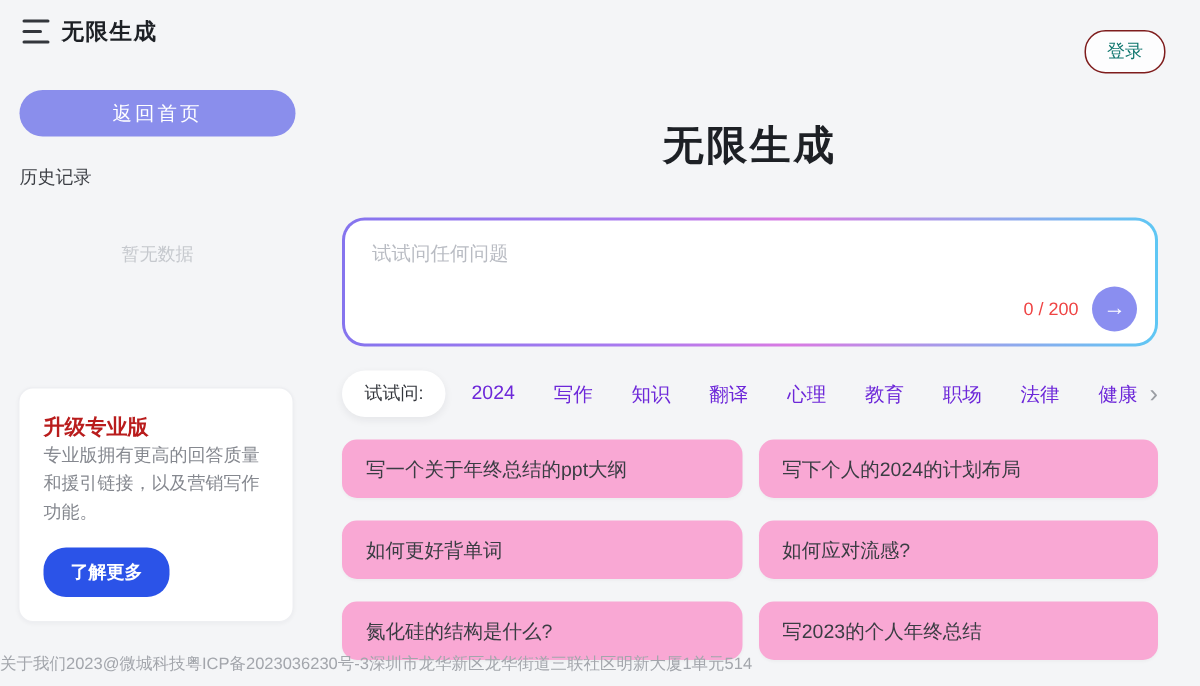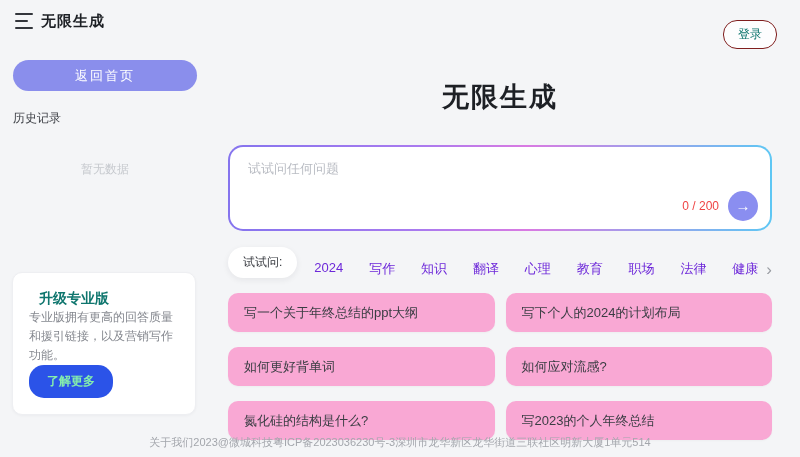--- a/index.html
+++ b/index.html
@@ -42,24 +42,24 @@
     font-size: 13px; letter-spacing: 2px; cursor: pointer; font-family: inherit;
   }
   .history-label { margin-top: 19px; font-size: 12px; color: #3c3f45; }
   .empty-text { margin-top: 34px; text-align: center; font-size: 12px; color: #c6c9ce; }
   .upgrade-card {
     position: absolute; left: 12px; bottom: 42px; width: 184px;
     background: #ffffff; border: 1px solid #eeeff2; border-radius: 10px;
     padding: 17px 16px 16px 16px;
     box-shadow: 0 1px 3px rgba(30,34,40,0.04);
   }
-  .upgrade-title { font-size: 14px; font-weight: bold; color: #0f766e; margin-left: 10px; }
+  .upgrade-title { font-size: 14px; font-weight: bold; color: #b91c1c; }
   .upgrade-desc { font-size: 12px; line-height: 19px; color: #85888f; }
   .upgrade-cta {
-    background: #2b53e8; color: #86efac; border: none;
+    margin-top: 14px; background: #2b53e8; color: #ffffff; border: none;
     border-radius: 15px; padding: 8px 18px; font-size: 12px; font-weight: bold;
     cursor: pointer; font-family: inherit;
   }
 
   
   .main { position: absolute; left: 228px; top: 44px; width: 544px; }
   .hero-title {
     margin-top: 35px; text-align: center;
     font-size: 27px; font-weight: 600; color: #1d2025; letter-spacing: 2px;
   }
@@ -81,21 +81,21 @@
     display: flex; align-items: center; gap: 9px;
   }
   .char-count { font-size: 12px; color: #ef4444; }
   .send-btn {
     width: 30px; height: 30px; border-radius: 50%; border: none;
     background: #8a8ef0; color: #ffffff; font-size: 15px; line-height: 30px;
     text-align: center; cursor: pointer; font-family: inherit; padding: 0;
   }
 
   
-  .tags-row { margin-top: 16px; display: flex; align-items: flex-end; }
+  .tags-row { margin-top: 16px; display: flex; align-items: center; }
   .tag-pill {
     background: #ffffff; border-radius: 16px; padding: 7px 15px;
     font-size: 12px; color: #33363c; box-shadow: 0 2px 6px rgba(30,34,40,0.07);
     cursor: pointer; white-space: nowrap;
   }
   .tag-list { flex: 1; display: flex; justify-content: space-between; margin-left: 17px; }
   .tag-item { font-size: 13px; color: #6d28d9; cursor: pointer; white-space: nowrap; }
   .tag-more { margin-left: 8px; font-size: 17px; color: #9a9da3; cursor: pointer; line-height: 1; }
 
   
@@ -107,21 +107,21 @@
     background: #f9a8d4; border-radius: 10px; height: 39px;
     display: flex; align-items: center; padding: 0 16px;
     font-size: 13px; color: #3a3d43; cursor: pointer;
     box-shadow: 0 1px 2px rgba(30,34,40,0.03);
     white-space: nowrap; overflow: hidden;
   }
 
   
   .footer {
     position: absolute; left: 0; right: 0; bottom: 7px;
-    display: flex; justify-content: center; gap: 0;
+    display: flex; gap: 0;
     font-size: 11px; color: #a3a6ac;
   }
   .footer span { white-space: nowrap; }
 </style>
 </head>
 <body>
 
 <div class="header">
   <div class="hamburger">
       <i></i>

